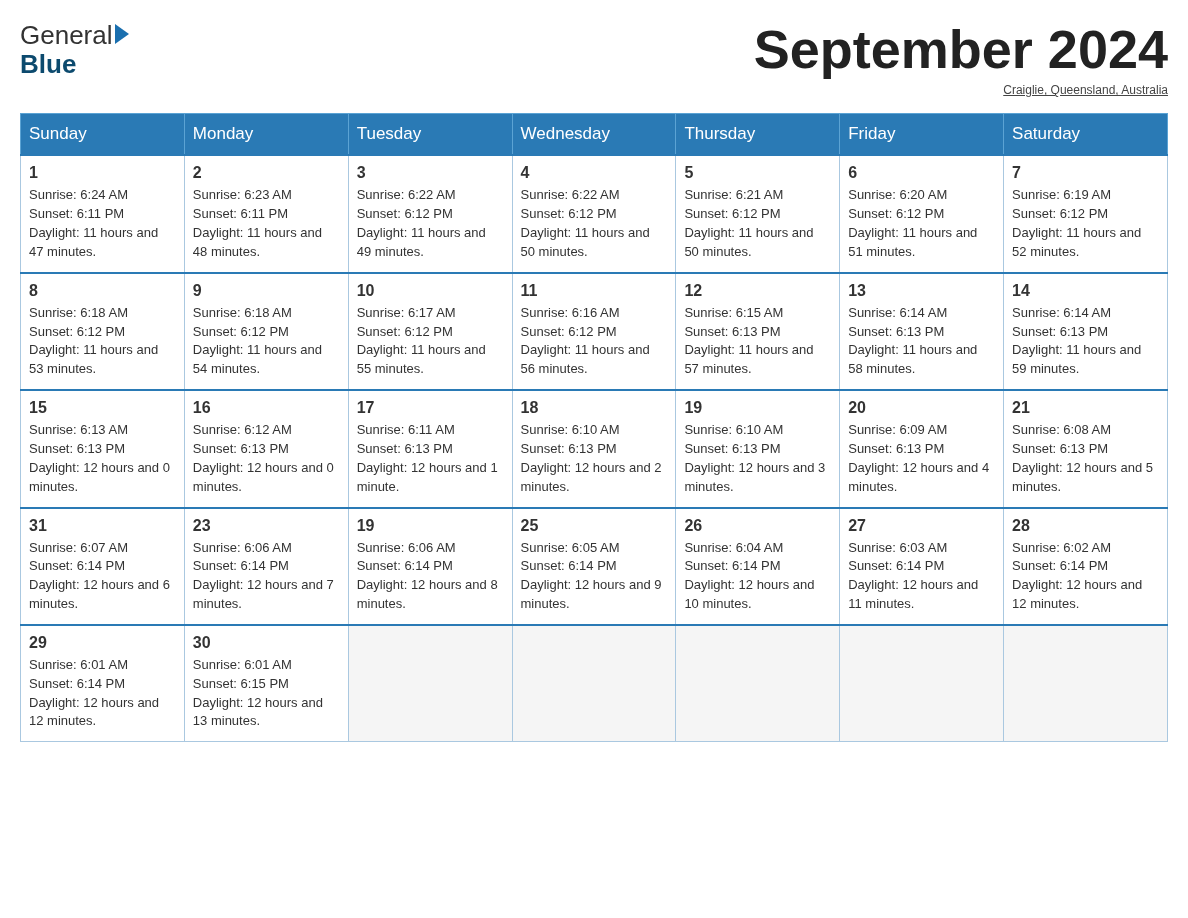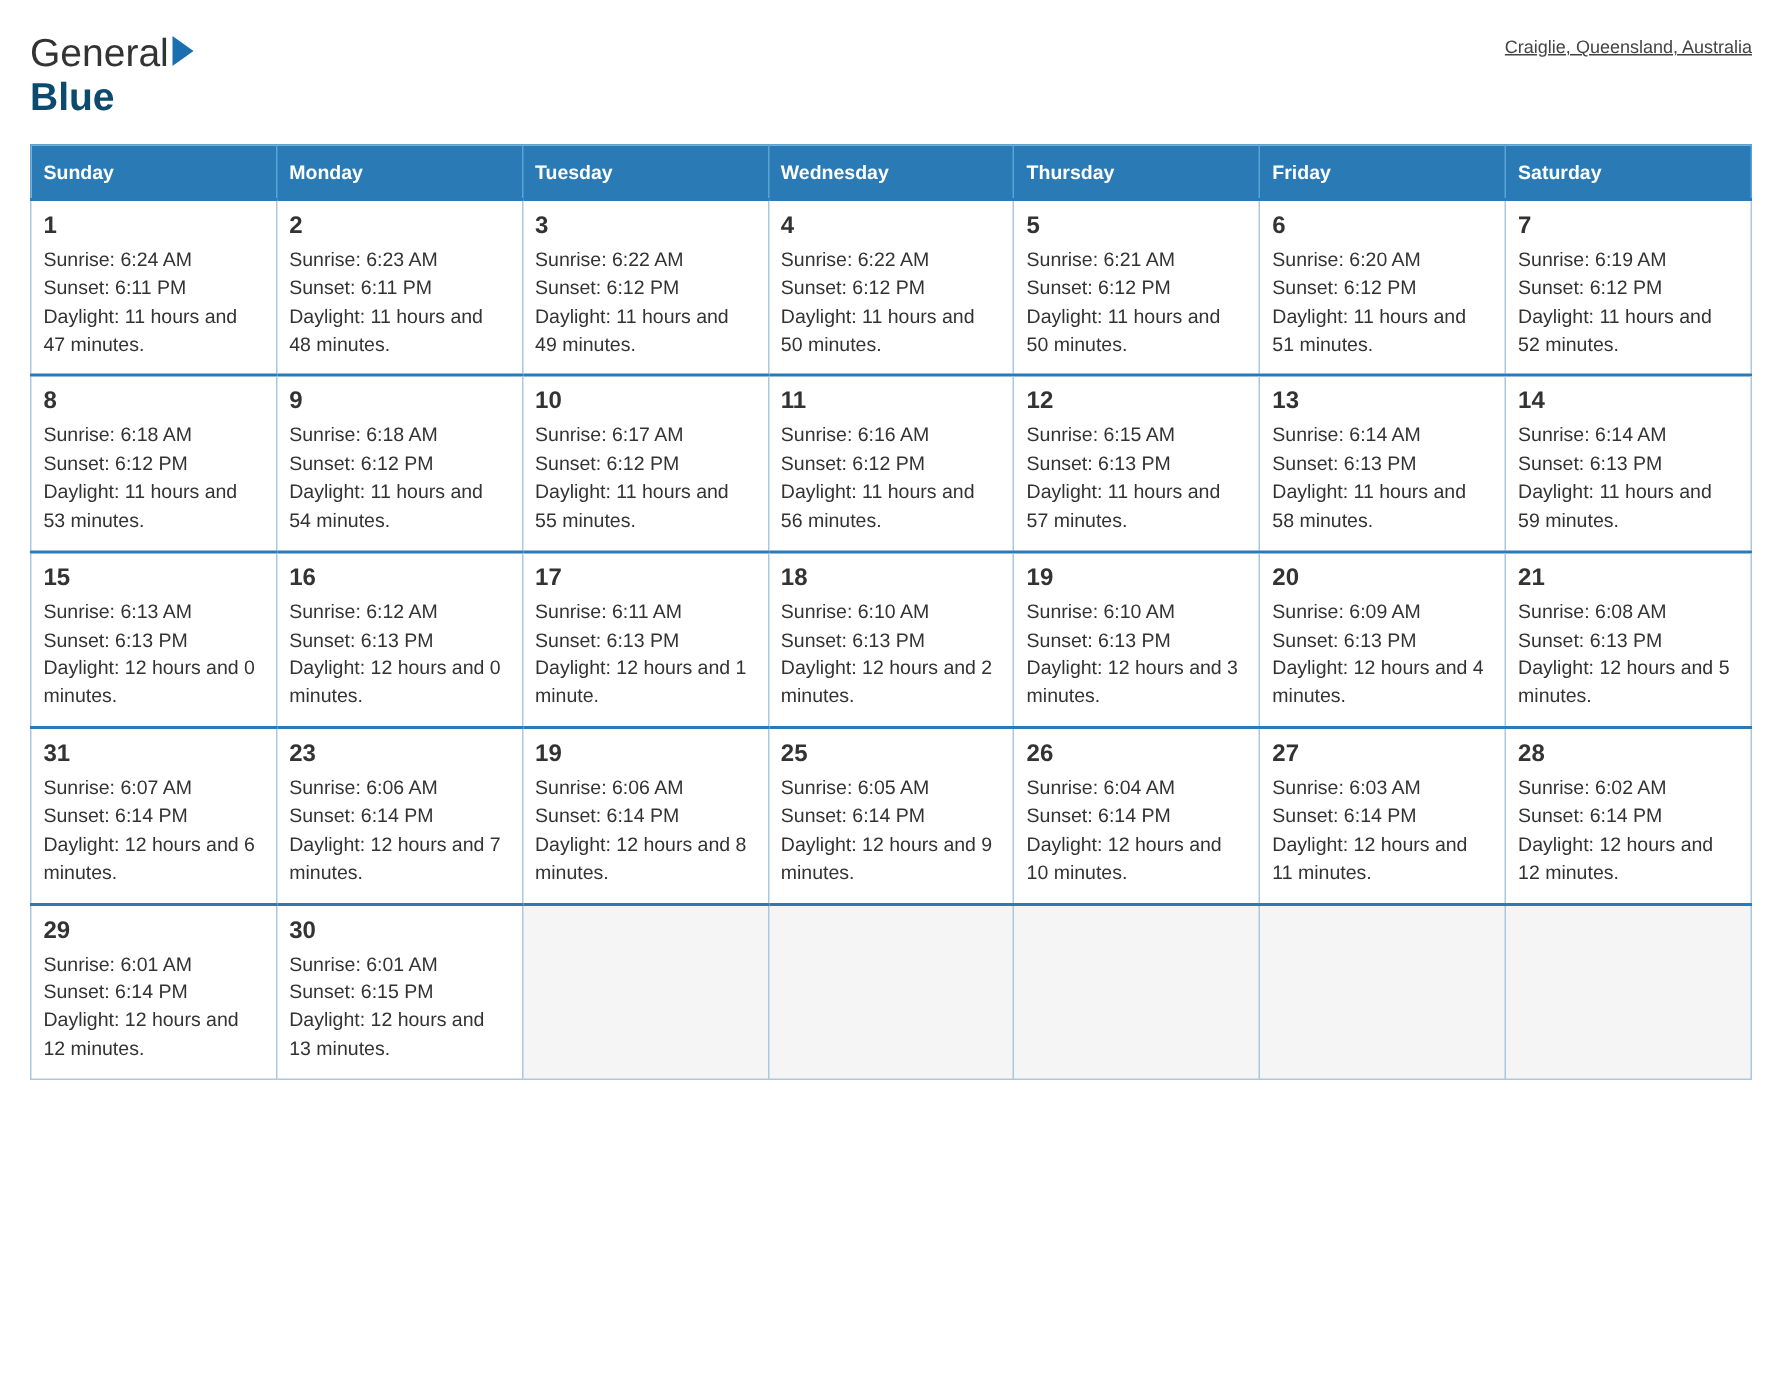--- a/index.html
+++ b/index.html
@@ -60,22 +60,22 @@
       text-decoration: underline;
     }
     .calendar-table {
       width: 100%;
       border-collapse: collapse;
       table-layout: fixed;
     }
     .calendar-table th {
       background-color: #2a7ab5;
       color: #fff;
-      font-size: 13px;
-      font-weight: bold;
+      font-size: 17px;
+      font-weight: normal;
       padding: 10px 8px;
       text-align: left;
       border: 1px solid #5ba3d4;
     }
     .calendar-table td {
       vertical-align: top;
       border: 1px solid #aac8e0;
       padding: 8px 8px 10px 8px;
       font-size: 13px;
       color: #333;
@@ -105,20 +105,21 @@
 
 <div class="header">
   <div class="logo">
     <div class="logo-text">
       <span>General</span>
       <span class="logo-arrow"></span>
     </div>
     <div class="logo-blue-word">Blue</div>
   </div>
   <div class="title-section">
+    <div class="cal-title">September 2024</div>
     <div class="cal-subtitle">Craiglie, Queensland, Australia</div>
   </div>
 </div>
 
 <table class="calendar-table">
   <thead>
     <tr>
       <th>Sunday</th>
       <th>Monday</th>
       <th>Tuesday</th>

